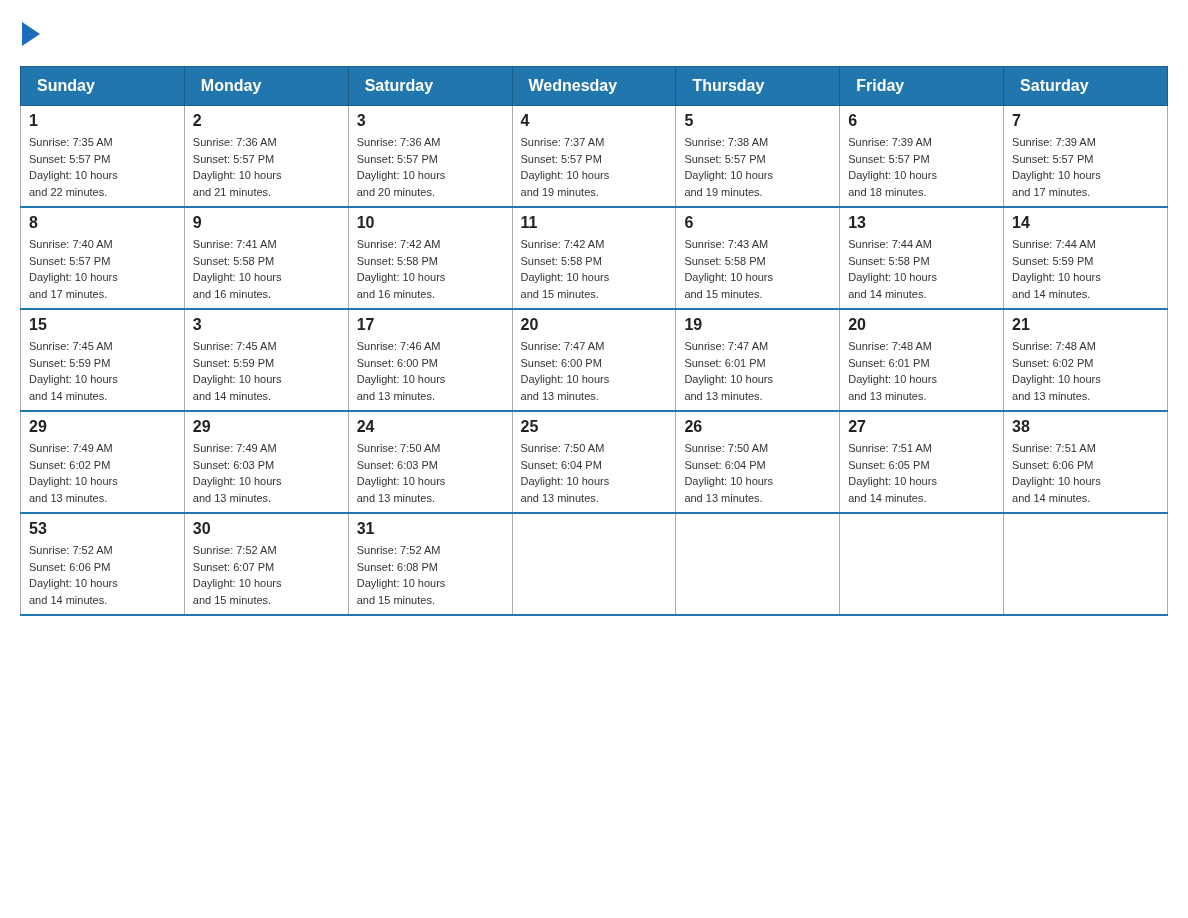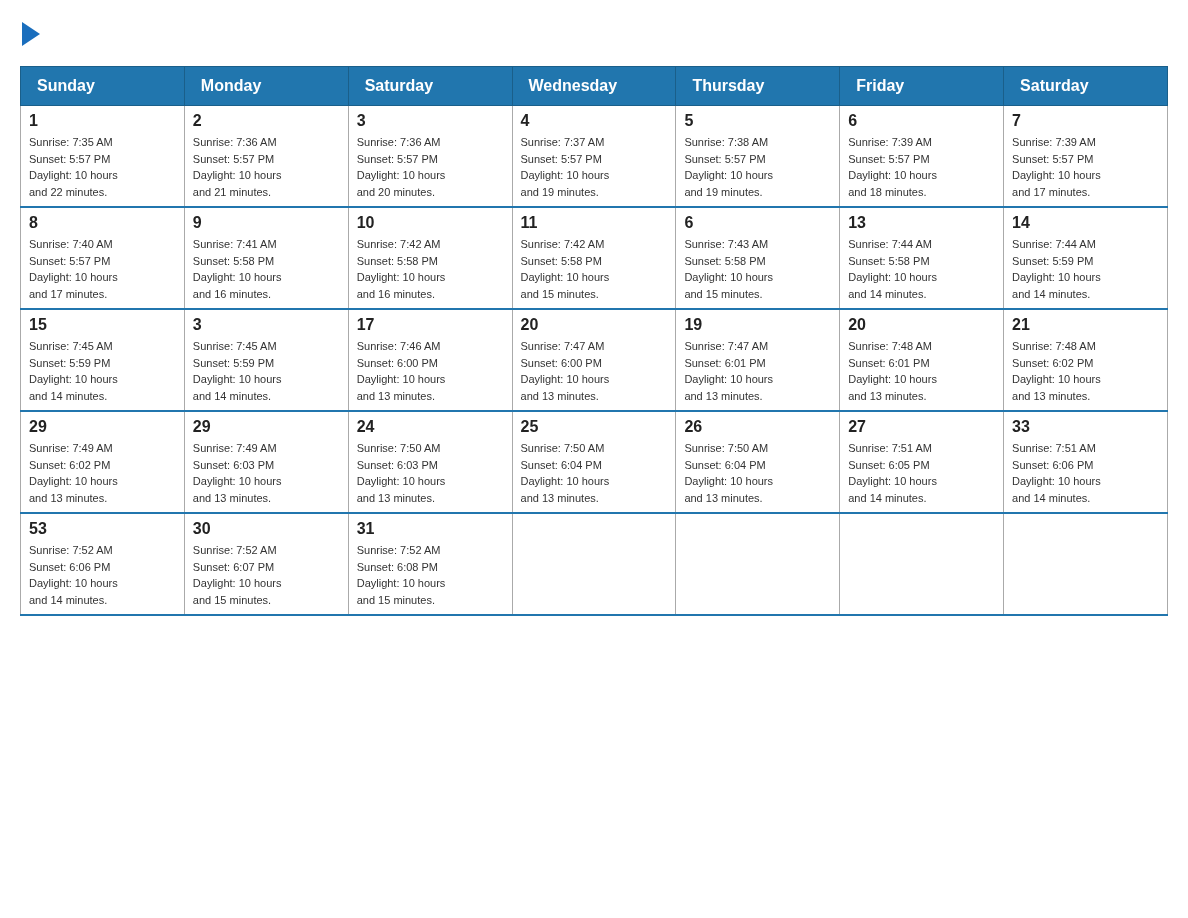--- a/index.html
+++ b/index.html
@@ -243,21 +243,21 @@
       </td>
         <td>
         <span class="day-number">26</span>
         <span class="day-info">Sunrise: 7:50 AM<br>Sunset: 6:04 PM<br>Daylight: 10 hours<br>and 13 minutes.</span>
       </td>
         <td>
         <span class="day-number">27</span>
         <span class="day-info">Sunrise: 7:51 AM<br>Sunset: 6:05 PM<br>Daylight: 10 hours<br>and 14 minutes.</span>
       </td>
         <td>
-        <span class="day-number">33</span>
+        <span class="day-number">38</span>
         <span class="day-info">Sunrise: 7:51 AM<br>Sunset: 6:06 PM<br>Daylight: 10 hours<br>and 14 minutes.</span>
       </td>
       </tr>
       <tr>
         <td>
         <span class="day-number">53</span>
         <span class="day-info">Sunrise: 7:52 AM<br>Sunset: 6:06 PM<br>Daylight: 10 hours<br>and 14 minutes.</span>
       </td>
         <td>
         <span class="day-number">30</span>

